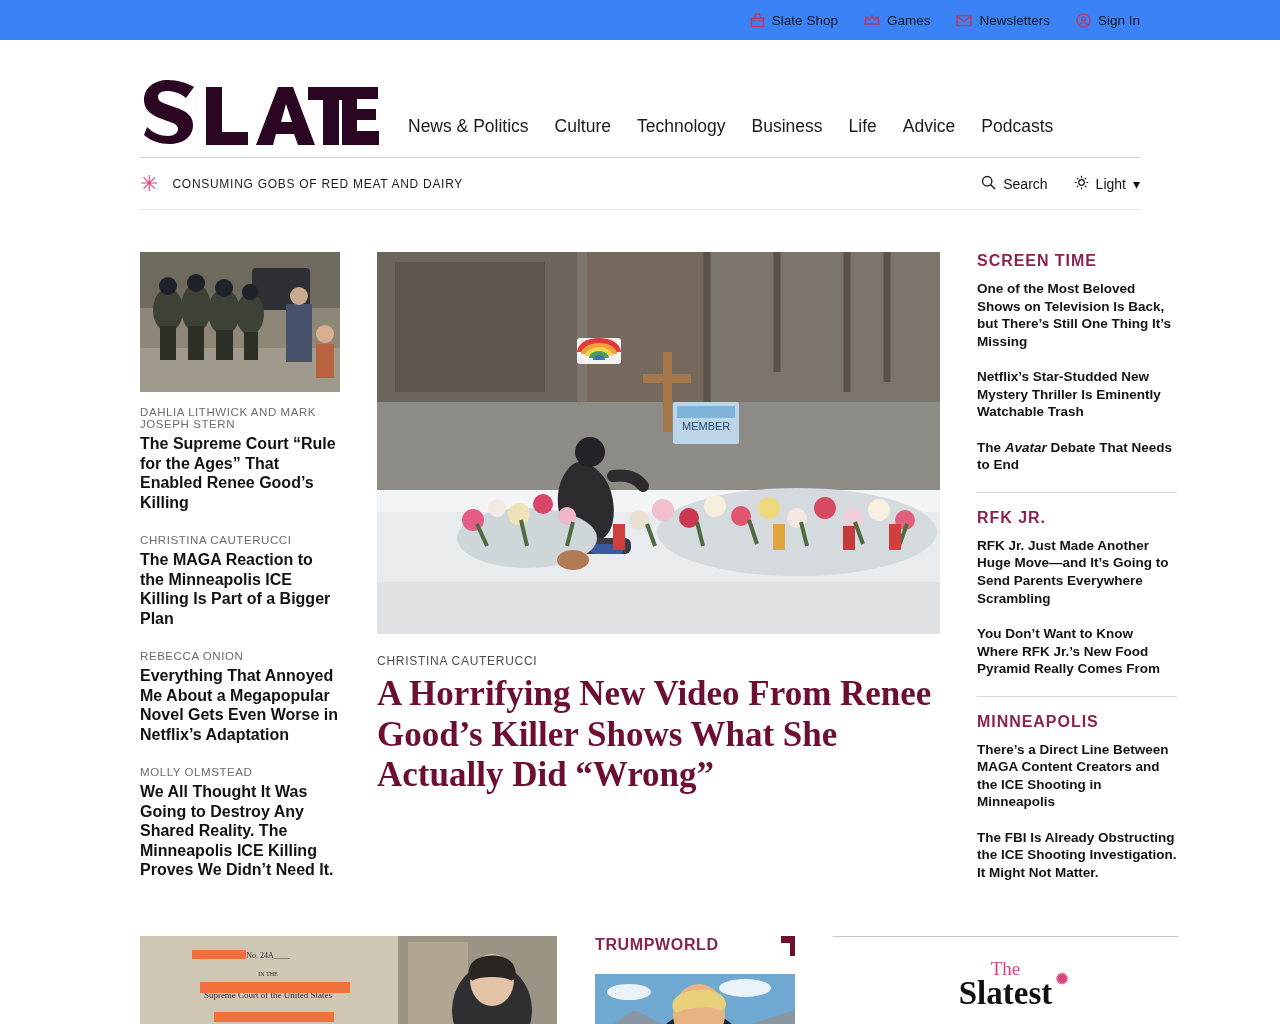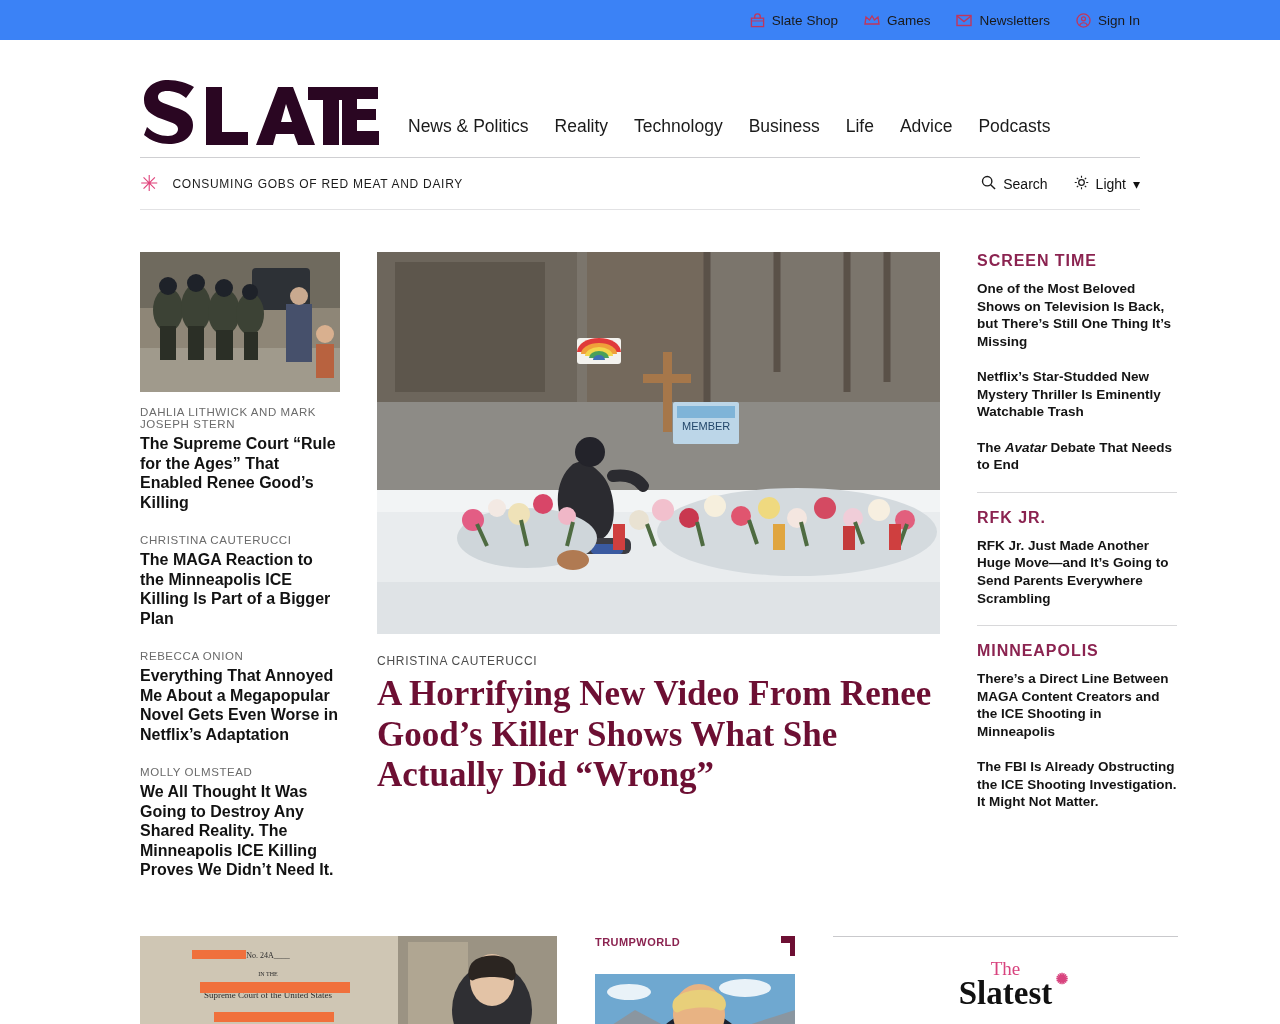--- a/index.html
+++ b/index.html
@@ -103,21 +103,21 @@
   
   .bottom-grid {
     display:grid; grid-template-columns:417px 200px 345px;
     column-gap:38px; padding-top:34px;
   }
   .bottom-art {
     width:417px; height:110px; overflow:hidden; position:relative;
     background:#b9b0a2;
   }
   .tw-label {
-    font-size:11px; font-weight:bold; letter-spacing:.04em;
+    font-size:16px; font-weight:bold; letter-spacing:.04em;
     text-transform:uppercase; color:#8b2350;
     display:flex; align-items:flex-start; justify-content:space-between;
   }
   .tw-corner { width:14px; height:20px; position:relative; }
   .tw-corner:before {
     content:""; position:absolute; right:0; top:0; width:14px; height:7px; background:#6d0f33;
   }
   .tw-corner:after {
     content:""; position:absolute; right:0; top:0; width:5px; height:20px; background:#6d0f33;
   }
@@ -188,21 +188,21 @@
         <path d="M4 52c7 6 16 9 25 9 14 0 24-7 24-19 0-9-6-14-19-18l-8-3c-6-2-8-4-8-7 0-4 4-6 9-6 7 0 13 2 19 7l8-11C47 0 38-3 28-3 14-3 4 5 4 17c0 9 6 15 18 19l8 3c6 2 8 4 8 7 0 4-4 7-10 7-8 0-15-3-21-9z" transform="translate(0,6)"></path>
         <path d="M66 4h16v45h26v13H66z" transform="translate(0,6)"></path>
         <path d="M116 62l22-58h15l22 58h-17l-4-11h-18l-3 11zm25-23h11l-6-18z" transform="translate(0,6)"></path>
         <path d="M168 4h47v13h-16v45h-16V17h-15z" transform="translate(0,6)"></path>
         <path d="M218 4h36v12h-21v10h19v11h-19v11h22v14h-37z" transform="translate(-16,6)"></path>
       </g>
     </svg>
   </a>
   <nav class="mainnav">
     <a>News &amp; Politics</a>
-    <a>Reality</a>
+    <a>Culture</a>
     <a>Technology</a>
     <a>Business</a>
     <a>Life</a>
     <a>Advice</a>
     <a>Podcasts</a>
   </nav>
 </div>
 
 <div class="subbar">
   <div class="kicker-strip">
@@ -372,20 +372,21 @@
       <div class="rail-section">
         <div class="rail-label">SCREEN TIME</div>
         <h4 class="rail-hed">One of the Most Beloved Shows on Television Is Back, but There’s Still One Thing It’s Missing</h4>
         <h4 class="rail-hed">Netflix’s Star-Studded New Mystery Thriller Is Eminently Watchable Trash</h4>
         <h4 class="rail-hed">The <em>Avatar</em> Debate That Needs to End</h4>
       </div>
       <hr class="rail-rule">
       <div class="rail-section">
         <div class="rail-label">RFK JR.</div>
         <h4 class="rail-hed">RFK Jr. Just Made Another Huge Move—and It’s Going to Send Parents Everywhere Scrambling</h4>
+        <h4 class="rail-hed">You Don’t Want to Know Where RFK Jr.’s New Food Pyramid Really Comes From</h4>
       </div>
       <hr class="rail-rule">
       <div class="rail-section">
         <div class="rail-label">MINNEAPOLIS</div>
         <h4 class="rail-hed">There’s a Direct Line Between MAGA Content Creators and the ICE Shooting in Minneapolis</h4>
         <h4 class="rail-hed">The FBI Is Already Obstructing the ICE Shooting Investigation. It Might Not Matter.</h4>
       </div>
     </div>
   </div>
 

